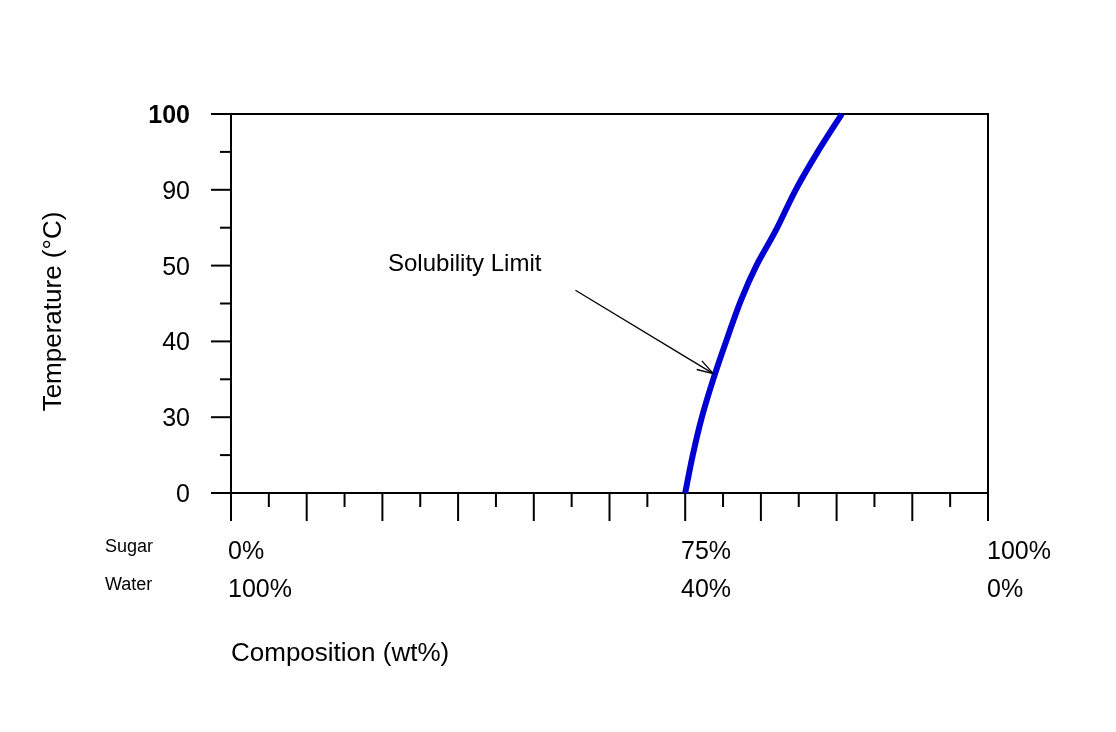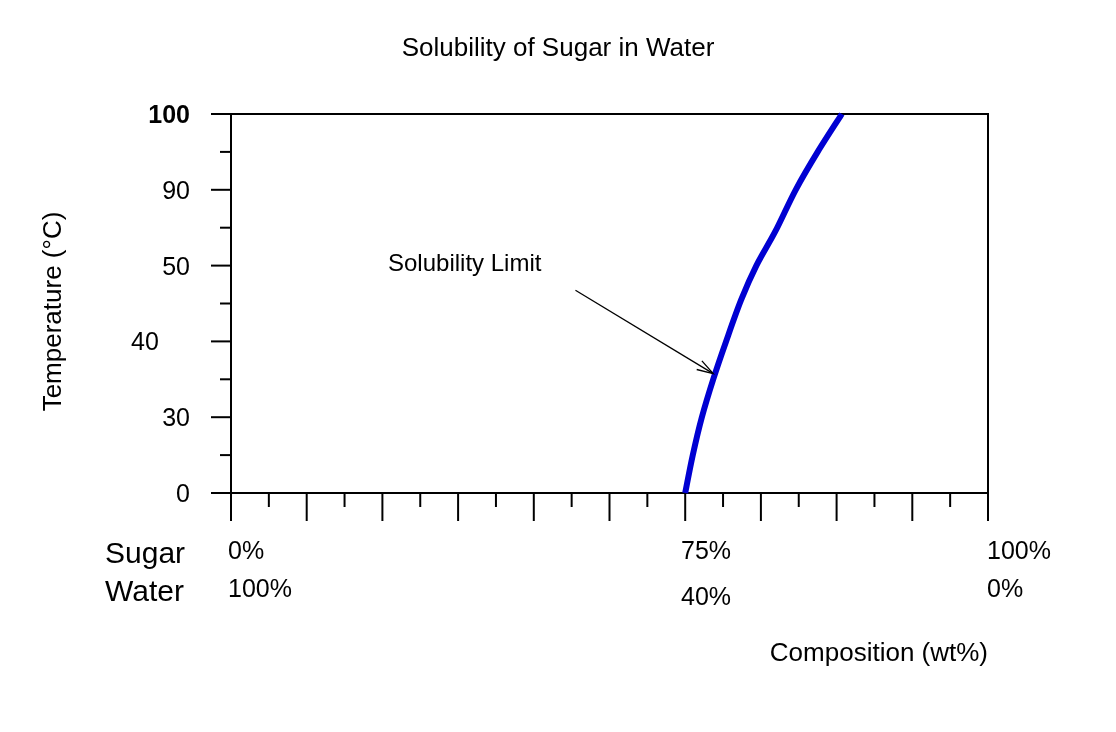--- a/index.html
+++ b/index.html
@@ -41,36 +41,36 @@
     color: #000000;
     transform: rotate(-90deg);
     transform-origin: center center;
     font-family: "Liberation Sans", sans-serif;
   }
   .x-axis-title {
     position: absolute;
     left: 231px;
     top: 637px;
     width: 757px;
-    text-align: right;
+    text-align: left;
     font-size: 26px;
     color: #000000;
     font-family: "Liberation Sans", sans-serif;
   }
   .ytick-label {
     position: absolute;
     width: 90px;
     text-align: right;
     font-size: 25px;
     color: #000000;
     font-family: "Liberation Sans", sans-serif;
   }
   .row-name {
     position: absolute;
-    font-size: 30px;
+    font-size: 18px;
     color: #000000;
     font-family: "Liberation Sans", sans-serif;
     white-space: nowrap;
   }
   .comp-label {
     position: absolute;
     font-size: 25px;
     color: #000000;
     font-family: "Liberation Sans", sans-serif;
     white-space: nowrap;
@@ -89,42 +89,41 @@
     width: 1116px;
     height: 732px;
     overflow: visible;
   }
 </style>
 </head>
 <body>
 
 <div id="chart-root">
 
-  <div class="chart-title">Solubility of Sugar in Water</div>
 
   <div class="y-axis-title">Temperature (°C)</div>
 
   <div class="x-axis-title">Composition (wt%)</div>
 
   <div class="ytick-label" style="left:100px; top:100px;font-weight:bold;">100</div>
   <div class="ytick-label" style="left:100px; top:176px;">90</div>
   <div class="ytick-label" style="left:100px; top:252px;">50</div>
-  <div class="ytick-label" style="left:100px; top:327px;text-align:center;">40</div>
+  <div class="ytick-label" style="left:100px; top:327px;">40</div>
   <div class="ytick-label" style="left:100px; top:403px;">30</div>
   <div class="ytick-label" style="left:100px; top:479px;">0</div>
 
   <div class="row-name" style="left:105px; top:536px;">Sugar</div>
   <div class="row-name" style="left:105px; top:574px;">Water</div>
 
   <div class="comp-label" style="left:228px; top:536px;">0%</div>
   <div class="comp-label" style="left:681px; top:536px;">75%</div>
   <div class="comp-label" style="left:987px; top:536px;">100%</div>
 
   <div class="comp-label" style="left:228px; top:574px;">100%</div>
-  <div class="comp-label" style="left:681px; top:574px;margin-top:8px;">40%</div>
+  <div class="comp-label" style="left:681px; top:574px;">40%</div>
   <div class="comp-label" style="left:987px; top:574px;">0%</div>
 
   <div class="annotation-text" id="annotation-label" style="left:388px; top:249px;">Solubility Limit</div>
 
   <svg class="plot-svg">
     <g id="axis-frame">
       <rect x="231" y="114" width="757" height="379" fill="none" stroke="#000000" stroke-width="2"></rect>
     </g>
     <g id="y-ticks">
         <line x1="231" y1="493" x2="211" y2="493" stroke="#000" stroke-width="2"></line>

